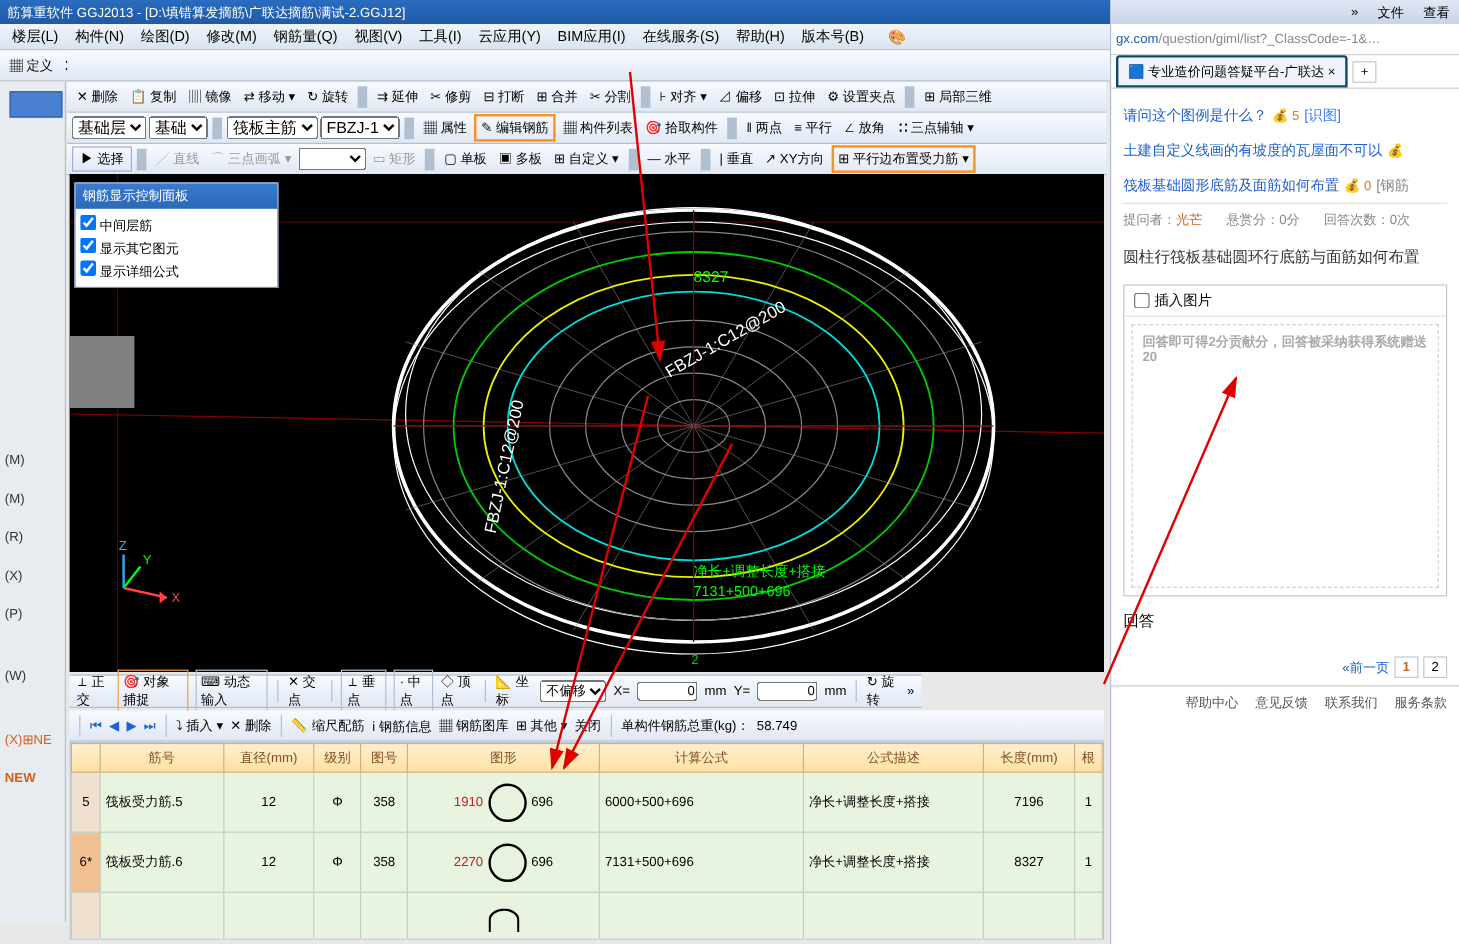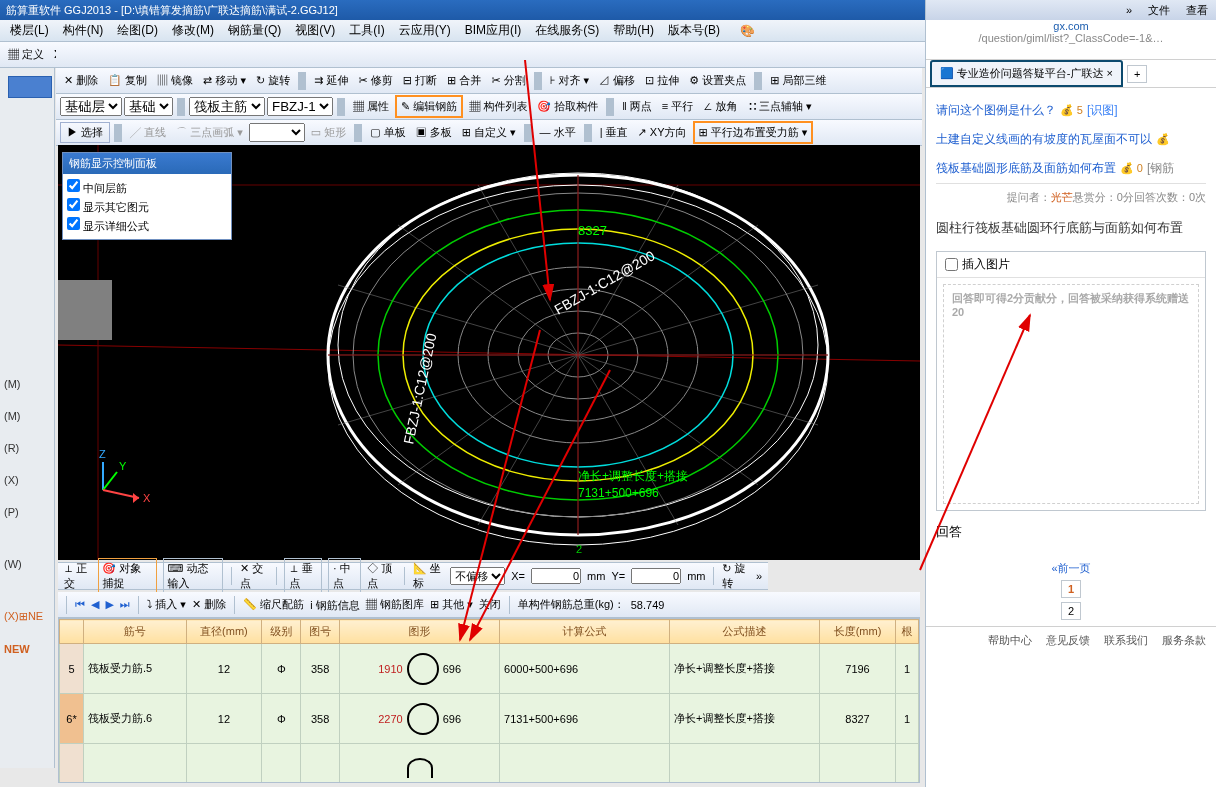--- a/index.html
+++ b/index.html
@@ -35,36 +35,36 @@
 table.rebar th { background: linear-gradient(#fff0d0, #ffe0a0); padding: 4px 2px; border: 1px solid #d0b080; font-weight: normal; color: #805020; }
 table.rebar td { padding: 2px; border: 1px solid #c0d0c0; background: #e8f4e0; text-align: center; height: 50px; }
 table.rebar td.left { text-align: left; padding-left: 4px; }
 table.rebar .rownum { background: #f0e0d0; width: 24px; }
 .shape { display: inline-flex; align-items: center; gap: 4px; }
 .shape .circ { width: 32px; height: 32px; border: 2px solid #000; border-radius: 50%; }
 .shape .red { color: #c02020; }
 .rightpane { position: absolute; left: 925px; top: 0; width: 291px; height: 787px; background: #fff; border-left: 1px solid #b0c0d0; }
 .rtabs { height: 20px; background: linear-gradient(#e0e8f4, #c8d4e8); display: flex; align-items: center; font-size: 11px; }
 .rtabs span { padding: 3px 8px; }
-.raddr { height: 40px; display: flex; align-items: center; padding: 0 4px; font-size: 11px; color: #888; border-bottom: 1px solid #d0d0d0; flex-direction: column; }
+.raddr { height: 26px; display: flex; align-items: center; padding: 0 4px; font-size: 11px; color: #888; border-bottom: 1px solid #d0d0d0; }
 .raddr .dom { color: #2060b0; }
 .rbook { height: 26px; display: flex; align-items: center; padding: 0 6px; gap: 10px; font-size: 11px; border-bottom: 1px solid #d0d0d0; }
 .rtabs2 { height: 28px; display: flex; align-items: center; padding: 0 4px; gap: 4px; border-bottom: 1px solid #d0d0d0; font-size: 11px; }
 .rtabs2 .tab { padding: 4px 8px; border: 2px solid #0c4a6e; background: #f0f4fa; border-radius: 3px 3px 0 0; }
 .rtabs2 .plus { padding: 2px 6px; border: 1px solid #c0c8d0; }
 .qa { padding: 8px 10px; font-size: 12px; }
 .qa .qlink { color: #2060d0; padding: 6px 0; display: flex; align-items: center; gap: 4px; }
 .qa .qlink .badge { color: #d08020; font-size: 11px; }
-.qa .meta { color: #888; font-size: 11px; padding: 6px 0; border-top: 1px solid #e0e0e0; display: flex; gap: 0; justify-content: flex-end; }
+.qa .meta { color: #888; font-size: 11px; padding: 6px 0; border-top: 1px solid #e0e0e0; display: flex; gap: 20px; }
 .qa .qtitle { font-size: 13px; color: #333; padding: 8px 0; }
 .qa .imgbox { border: 1px solid #c0c8d0; margin-top: 6px; }
 .qa .imgbox .imghdr { padding: 4px 8px; border-bottom: 1px solid #e0e0e0; display: flex; align-items: center; gap: 4px; }
 .qa .imgbox .imgbody { padding: 6px 8px; height: 220px; font-size: 11px; color: #aaa; border: 1px dashed #d0d0d0; margin: 6px; font-weight: bold; }
 .qa .answerhdr { font-size: 13px; padding: 12px 0 6px; }
-.pager { display: flex; justify-content: flex-end; gap: 4px; padding: 6px 10px; font-size: 11px; align-items: center; flex-direction: column; }
+.pager { display: flex; justify-content: flex-end; gap: 4px; padding: 6px 10px; font-size: 11px; align-items: center; }
 .pager .pg { border: 1px solid #c0c8d0; padding: 2px 6px; }
 .pager .pg.cur { color: #d06020; font-weight: bold; }
 .rfoot { border-top: 1px solid #d0d0d0; padding: 6px 10px; display: flex; gap: 14px; font-size: 11px; color: #555; justify-content: flex-end; }
 .arrow-overlay { position: absolute; left: 0; top: 0; width: 1216px; height: 787px; pointer-events: none; }
 .gray-lead { position: absolute; left: 58px; top: 280px; width: 54px; height: 60px; background: #808080; }
 </style>
 </head>
 <body>
 
 <div class="titlebar">

